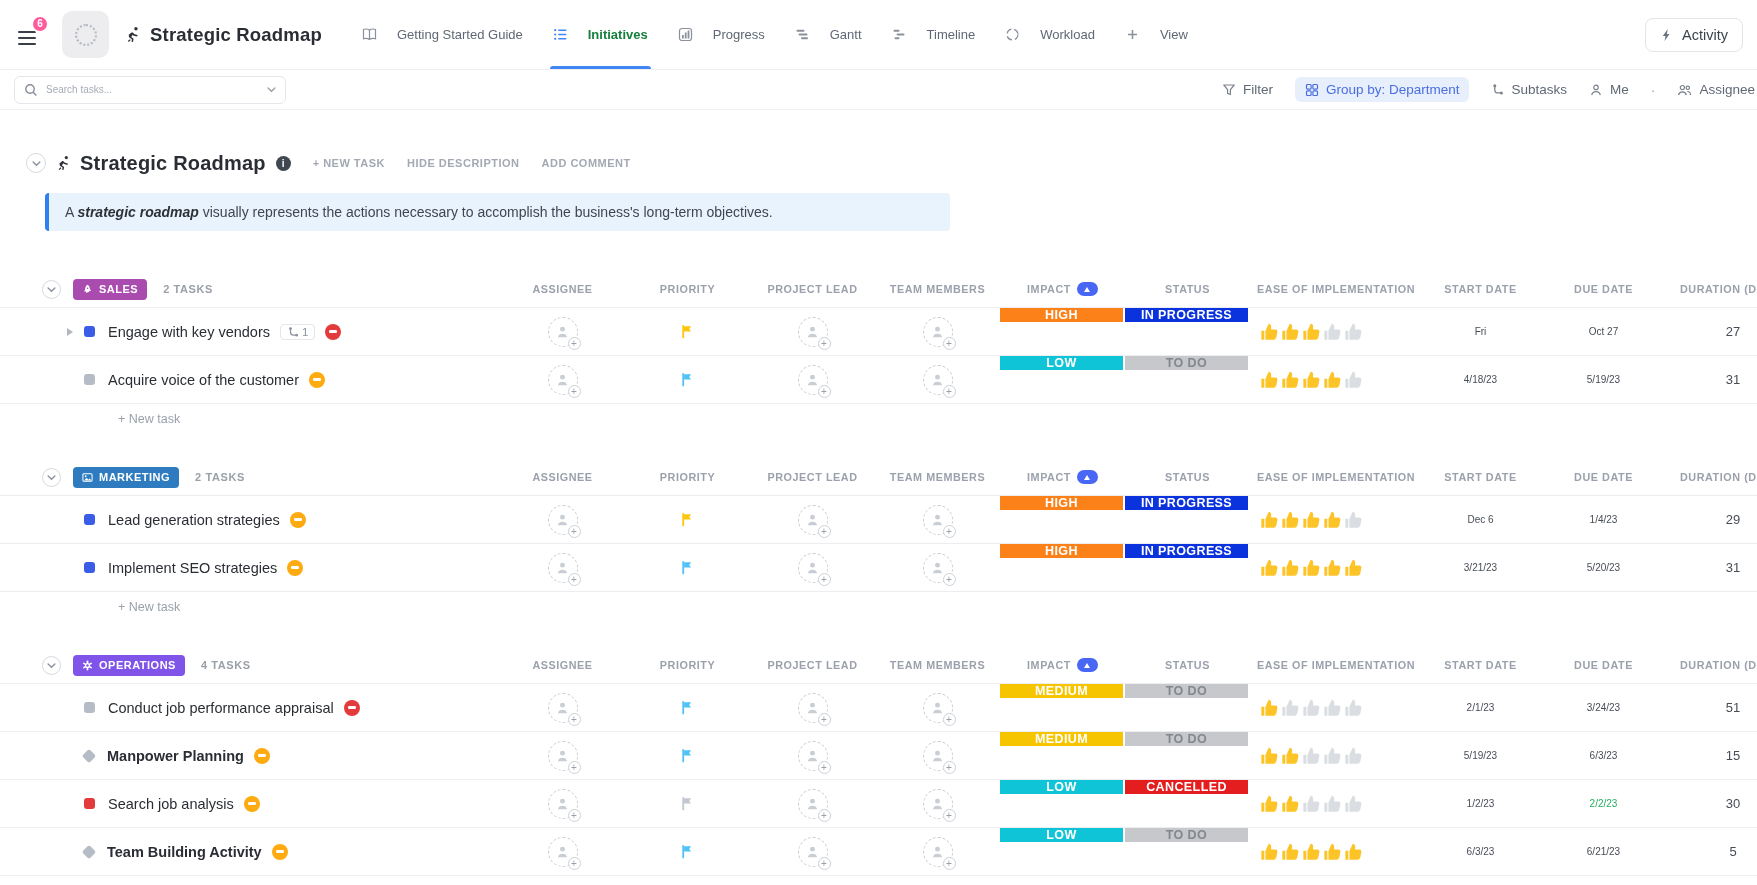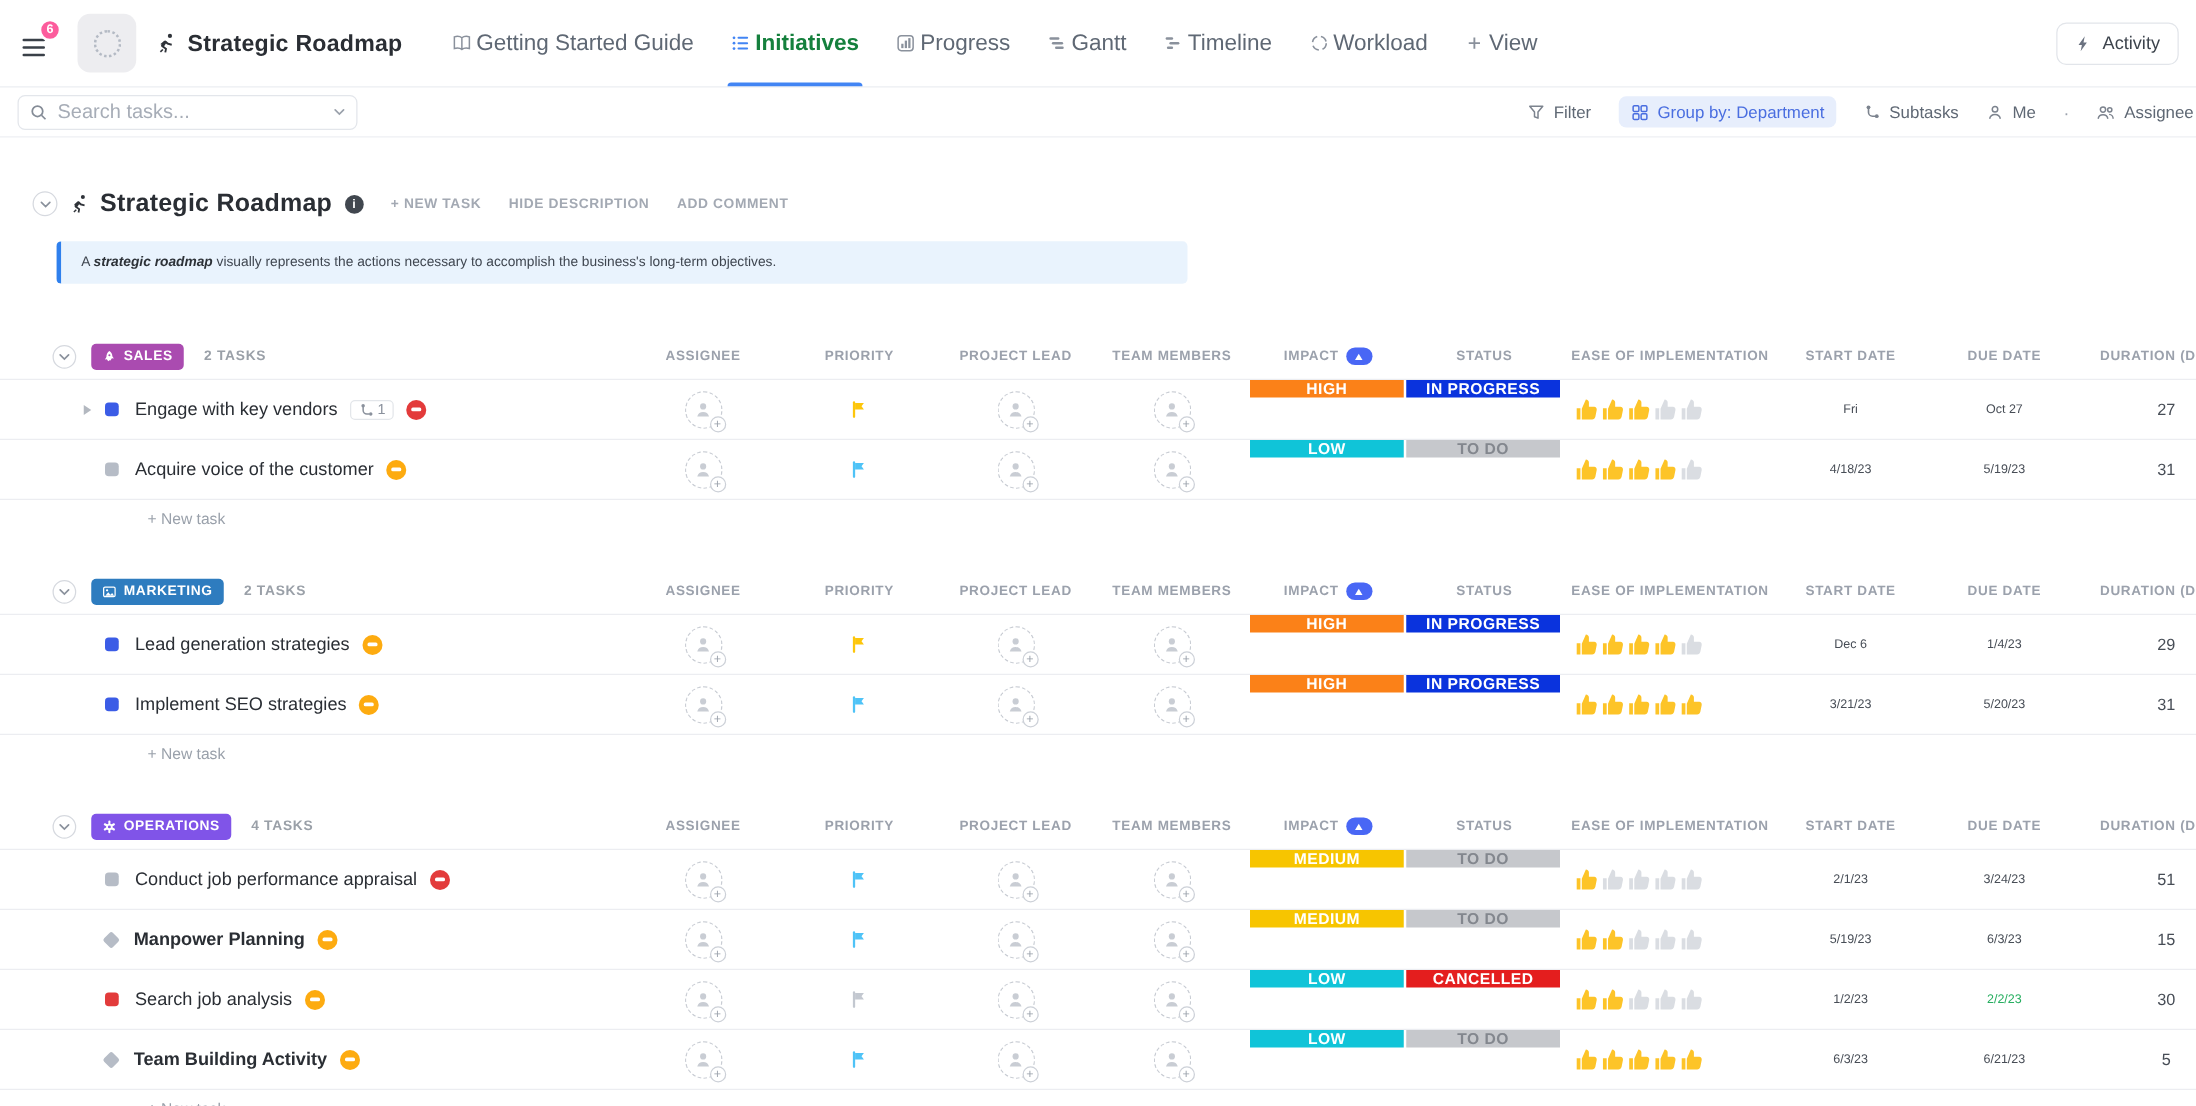--- a/index.html
+++ b/index.html
@@ -9,46 +9,46 @@
 
 .topbar{height:70px;display:flex;align-items:center;padding:0 14px;border-bottom:1px solid #eceef2;position:relative;background:#fff}
 .hamburger{position:relative;width:26px;display:flex;flex-direction:column;gap:4px;cursor:pointer;margin-left:4px;margin-top:6px}
 .hline{height:2px;width:18px;background:#3a4048;border-radius:1px}
 .menu-badge{position:absolute;top:-16px;left:13px;background:#fc5c9c;color:#fff;font-size:10px;font-weight:700;min-width:18px;height:18px;border-radius:9px;display:flex;align-items:center;justify-content:center;border:2px solid #fff}
 .ws-tile{width:47px;height:47px;border-radius:10px;background:#ededf0;display:flex;align-items:center;justify-content:center;margin-left:18px;cursor:pointer}
 .spinner{width:22px;height:22px;border:2px dotted #b4bac4;border-radius:50%}
 .ws-title{margin-left:16px;display:flex;align-items:center;gap:8px}
 .title-text{font-size:18.5px;font-weight:700;letter-spacing:.2px;white-space:nowrap}
 .tabs{display:flex;align-items:stretch;align-self:stretch;margin-left:40px;gap:30px}
-.tab{position:relative;display:flex;align-items:center;gap:4px;color:#5f6874;font-size:18px;cursor:pointer;white-space:nowrap}
+.tab{position:relative;display:flex;align-items:center;gap:20px;color:#5f6874;font-size:13px;cursor:pointer;white-space:nowrap}
 .tab .ticon{color:#8a919c;display:flex}
 .tab.active{color:#15803d;font-weight:700}
 .tab.active .ticon{color:#4285f4}
 .tab.active::after{content:'';position:absolute;left:-3px;right:-3px;bottom:0;height:3px;border-radius:3px 3px 0 0;background:#4285f4}
 .topbar .spacer{flex:1}
 .automate{display:flex;gap:8px;align-items:center;border:1px solid #e2e5ea;background:#fff;border-radius:8px;padding:8px 14px;font-size:14.5px;color:#3c434c;cursor:pointer;font-family:inherit}
 
 .toolbar{height:40px;display:flex;align-items:center;padding:0 14px;border-bottom:1px solid #eef0f3}
 .search{width:272px;height:28px;border:1px solid #e3e6eb;border-radius:6px;display:flex;align-items:center;gap:8px;padding:0 9px;cursor:text}
-.search .ph{flex:1;font-size:16px;color:#a7adb7;white-space:nowrap;overflow:hidden}
+.search .ph{flex:1;font-size:10px;color:#a7adb7;white-space:nowrap;overflow:hidden}
 .tright{margin-left:auto;display:flex;align-items:center;gap:22px;margin-right:-12px}
 .tool{display:flex;align-items:center;gap:7px;font-size:13.5px;color:#5f6874;cursor:pointer;white-space:nowrap}
 .tool svg{color:#7c838e}
 .tool.pill{background:#e7eefc;color:#4a6ee0;padding:5px 10px;border-radius:6px}
 .tool.pill svg{color:#4a6ee0}
 .dot{color:#9aa1ab;font-size:14px}
 
 main{padding-top:38px}
 .page-head{display:flex;align-items:center;padding-left:26px;height:30px}
 .chev-circle{width:20px;height:20px;border:1px solid #d6d9df;border-radius:50%;display:inline-flex;align-items:center;justify-content:center;cursor:pointer;background:#fff;flex:none}
 .page-head .runner{margin-left:10px;display:flex}
 h1.page-title{font-size:20px;font-weight:700;margin-left:8px;letter-spacing:.2px}
 .info-icon{width:15px;height:15px;border-radius:50%;background:#41474f;color:#fff;font-size:10px;display:inline-flex;align-items:center;justify-content:center;font-weight:700;margin-left:10px;cursor:pointer}
 .pact{font-size:11px;font-weight:700;color:#a3a9b3;letter-spacing:.5px;margin-left:22px;cursor:pointer;white-space:nowrap}
-.desc{margin:15px 0 0 45px;width:905px;background:#e9f3fd;border-left:4px solid #2f80ed;border-radius:4px;padding:11px 16px;font-size:11px;color:#3f4650}
+.desc{margin:15px 0 0 45px;width:905px;background:#e9f3fd;border-left:4px solid #2f80ed;border-radius:4px;padding:11px 16px;font-size:14px;color:#3f4650}
 .desc .em{font-weight:700;font-style:italic;color:#2d3238}
 
 #groups{margin-top:40px}
 .group{margin-bottom:26px}
 .grow{display:grid;grid-template-columns:467px 125px 125px 125px 125px 125px 125px 172px 117px 129px 150px;padding-left:33px;align-items:center}
 .ghead{height:36px}
 .trow{height:48px;border-top:1px solid #ecedf1;background:#fff}
 .newtask-row{height:30px;display:flex;align-items:center;padding-left:118px;border-top:1px solid #ecedf1;color:#9aa1ab;font-size:12.5px;cursor:pointer}
 .cell{display:flex;align-items:center;height:100%;min-width:0}
 .hcell{justify-content:center;font-size:10.8px;font-weight:700;color:#9ba1ac;letter-spacing:.55px;gap:6px;white-space:nowrap;cursor:pointer}

